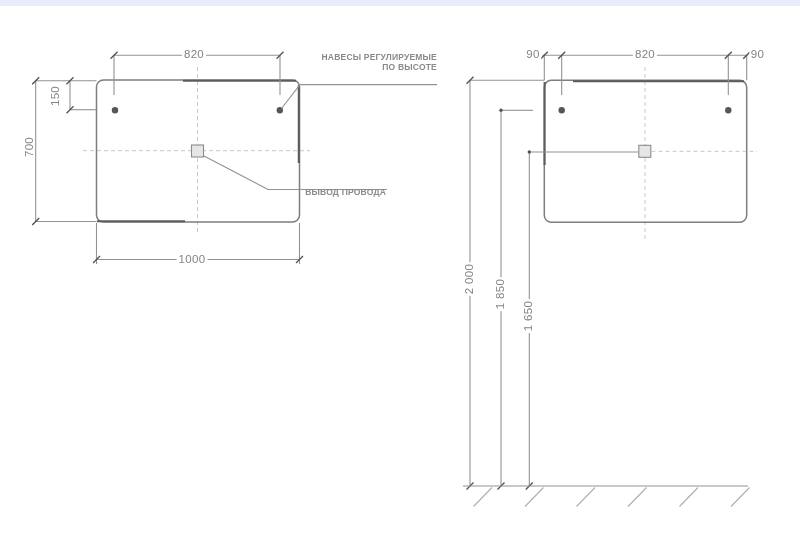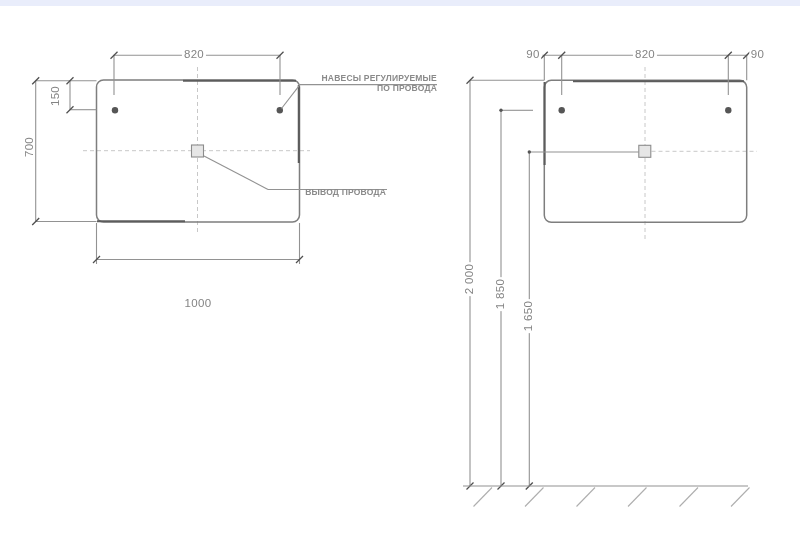--- a/index.html
+++ b/index.html
@@ -157,25 +157,25 @@
         <line class="hatch" x1="646.5" y1="487.5" x2="628" y2="506.5"></line>
         <line class="hatch" x1="698" y1="487.5" x2="679.5" y2="506.5"></line>
         <line class="hatch" x1="749.5" y1="487.5" x2="731" y2="506.5"></line>
       </g>
     </g>
   </svg>
 
   <span class="dim bg" style="left:194px;top:55px;">820</span>
   <span class="dim rot" style="left:56px;top:96px;">150</span>
   <span class="dim rot" style="left:29.5px;top:147px;">700</span>
-  <span class="dim bg" style="left:198px;top:259.5px;margin-top:44px;">1000</span>
+  <span class="dim bg" style="left:192px;top:259.5px;">1000</span>
 
-  <div class="note" style="left:300px;top:74px;width:137px;text-align:right;">
+  <div class="note" style="left:300px;top:53px;width:137px;text-align:right;">
     <span>НАВЕСЫ РЕГУЛИРУЕМЫЕ</span><br>
-    <span>ПО ПРОВОДА</span>
+    <span>ПО ВЫСОТЕ</span>
   </div>
   <div class="note" style="left:268px;top:188px;width:118px;">
     <span>ВЫВОД ПРОВОДА</span>
   </div>
 
   <span class="dim bg" style="left:533px;top:55px;">90</span>
   <span class="dim bg" style="left:645px;top:55px;">820</span>
   <span class="dim bg" style="left:757.5px;top:55px;">90</span>
 
   <span class="dim rot bg" style="left:470px;top:278.5px;">2 000</span>

